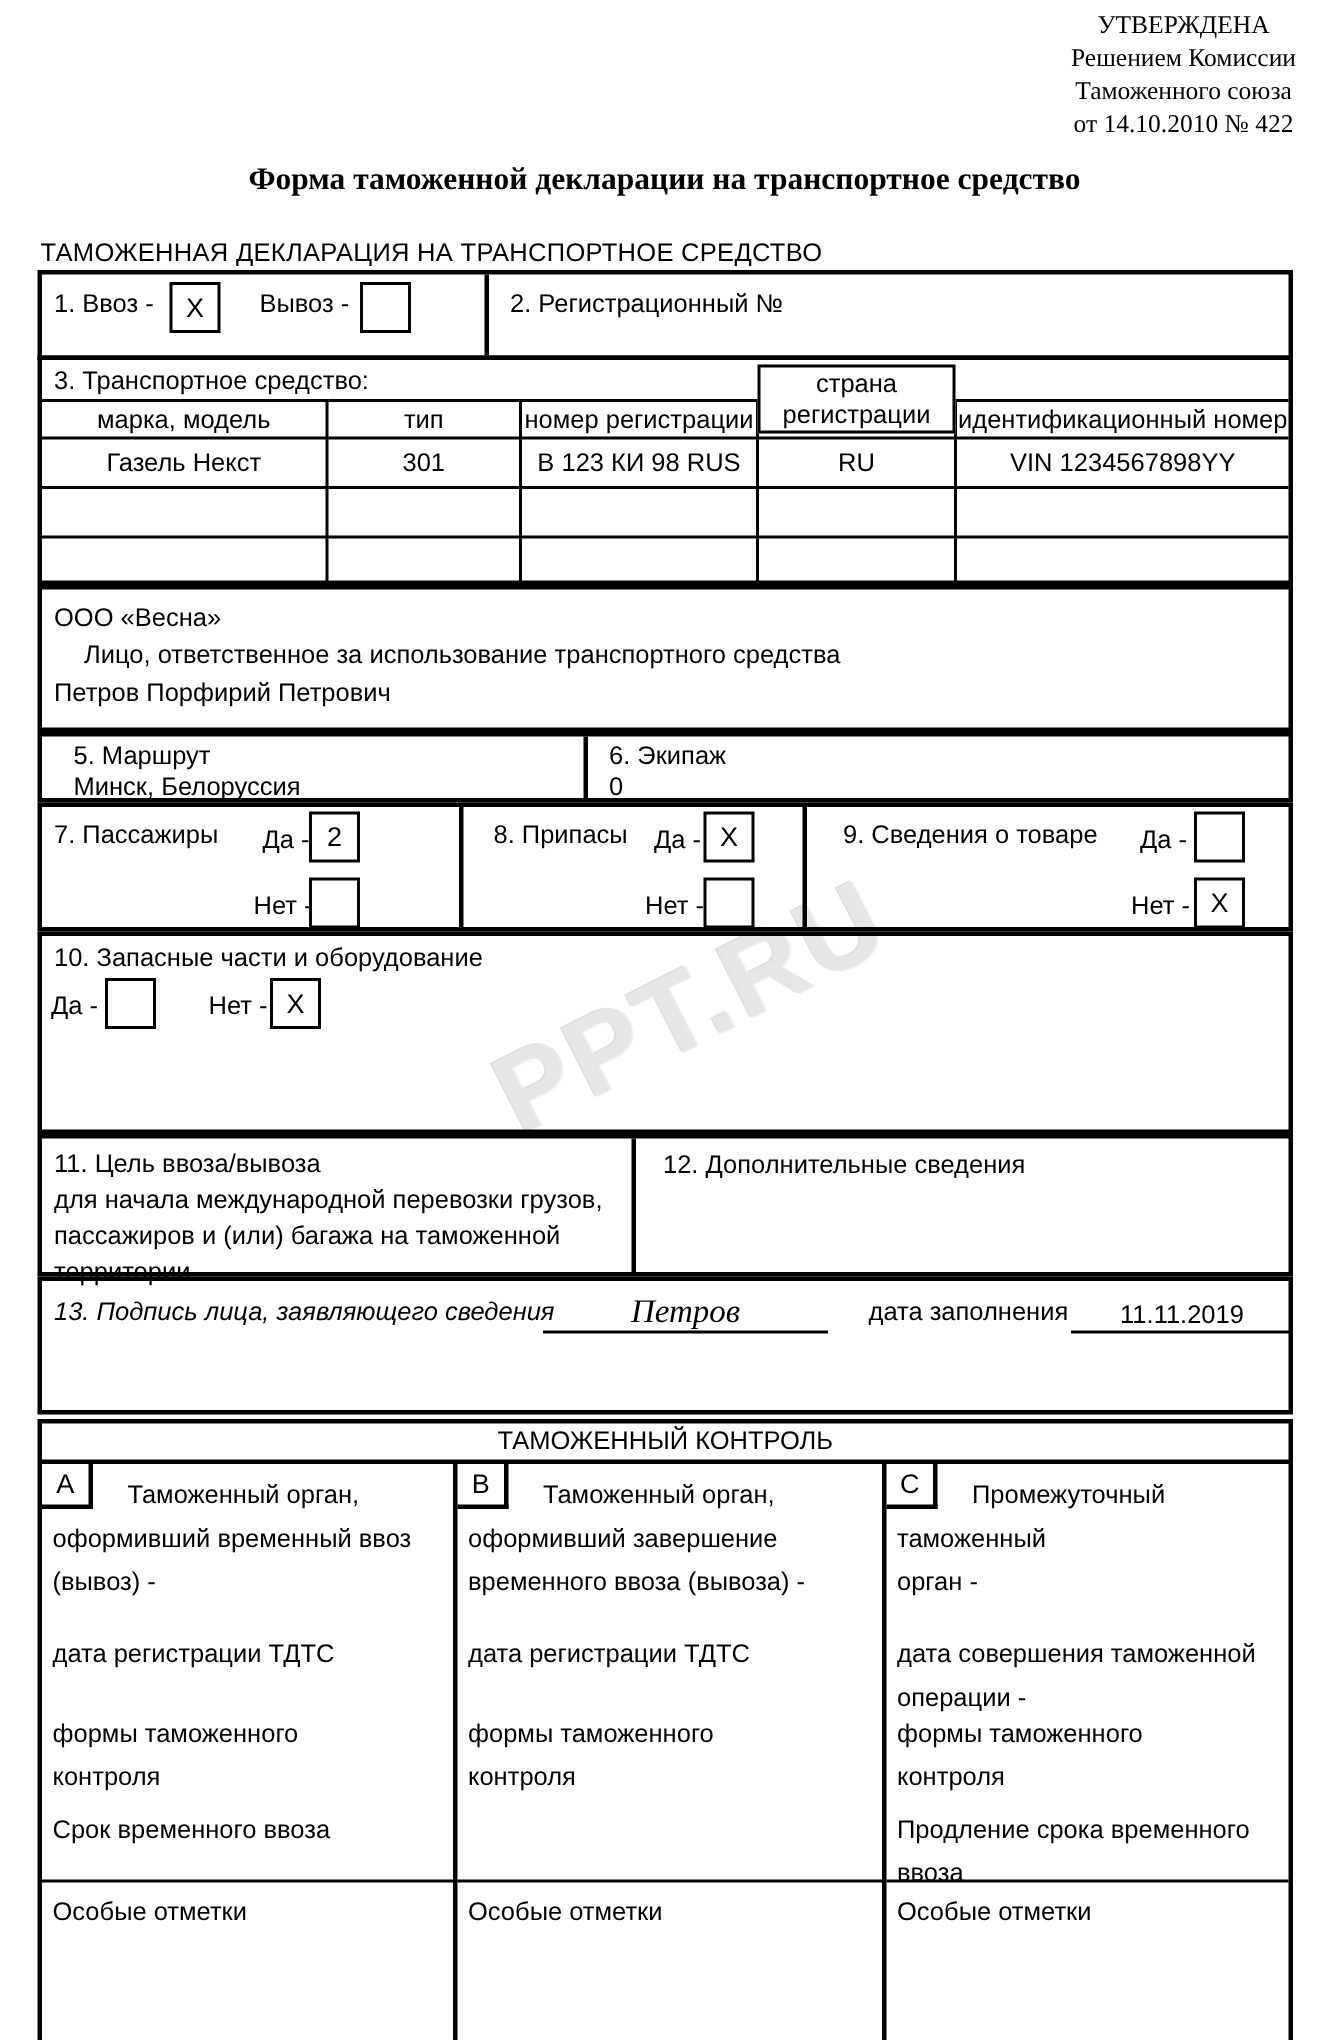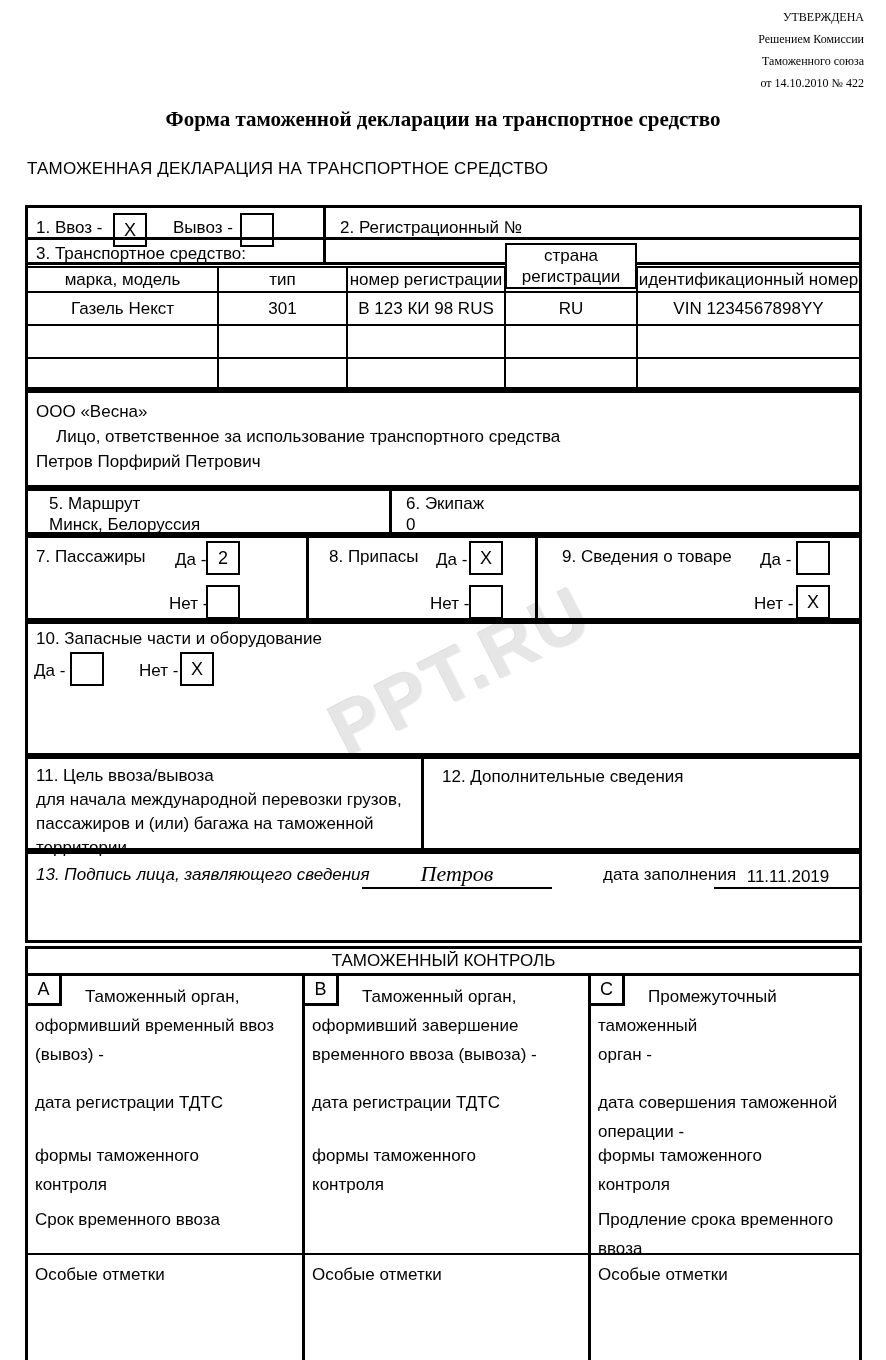--- a/index.html
+++ b/index.html
@@ -3,22 +3,22 @@
 <meta charset="utf-8">
 <style>
   html,body { margin:0; padding:0; background:#fff; }
   .page { position:relative; width:886px; height:1360px; background:#fff;
           font-family:"Liberation Sans", sans-serif; font-size:17px; color:#000;
           overflow:hidden; }
   .abs { position:absolute; }
   .serif { font-family:"Liberation Serif", serif; }
 
   
-  .approval { position:absolute; top:6px; right:22px; text-align:right;
-              font-family:"Liberation Serif", serif; font-size:12px; line-height:22px; }
+  .approval { position:absolute; top:6px; right:22px; text-align:center;
+              font-family:"Liberation Serif", serif; font-size:17px; line-height:22px; }
 
   .doc-title { position:absolute; top:107px; left:0; width:100%; text-align:center;
                font-family:"Liberation Serif", serif; font-weight:bold; font-size:21px; }
 
   .form-heading { position:absolute; top:159px; left:27px; font-size:17px; letter-spacing:0.2px; }
 
   
   .sec { position:absolute; left:25px; width:837px; border:3px solid #000; box-sizing:border-box; }
   .cellsplit { display:flex; height:100%; }
   .cell { position:relative; box-sizing:border-box; height:100%; }
@@ -78,21 +78,21 @@
       <div>УТВЕРЖДЕНА</div>
       <div>Решением Комиссии</div>
       <div>Таможенного союза</div>
       <div>от 14.10.2010 № 422</div>
     </div>
 
   <div class="doc-title">Форма таможенной декларации на транспортное средство</div>
 
   <div class="form-heading">ТАМОЖЕННАЯ ДЕКЛАРАЦИЯ НА ТРАНСПОРТНОЕ СРЕДСТВО</div>
 
-  <div class="sec" style="top:180px; height:60px;margin-top:25px;">
+  <div class="sec" style="top:180px; height:60px;">
     <div class="cellsplit">
       <div class="cell vline" style="width:298px;">
         <span class="abs" style="left:8px; top:10px;">1. Ввоз -</span>
         <div class="cb" style="left:85px; top:5px;">X</div>
         <span class="abs" style="left:145px; top:10px;">Вывоз -</span>
         <div class="cb" style="left:212px; top:5px;"></div>
       </div>
       <div class="cell" style="flex:1;">
         <span class="abs" style="left:14px; top:10px;">2. Регистрационный №</span>
       </div>
@@ -210,21 +210,21 @@
       </div>
       <div class="cell" style="flex:1;">
         <span class="abs" style="left:18px; top:8px;">12. Дополнительные сведения</span>
       </div>
     </div>
   </div>
 
   <div class="sec" style="top:851px; height:92px;">
     <span class="abs" style="left:8px; top:11px;font-style:italic;">13. Подпись лица, заявляющего сведения</span>
     <div class="sigline serif" style="left:334px; top:5px; width:190px; height:30px; font-style:italic; font-size:22px;">Петров</div>
-    <span class="abs" style="left:551px; top:11px;margin-left:24px;">дата заполнения</span>
+    <span class="abs" style="left:551px; top:11px;">дата заполнения</span>
     <div class="sigline" style="left:686px; top:7px; width:148px; height:28px;">11.11.2019</div>
   </div>
 
   <div class="band">
     <span>ТАМОЖЕННЫЙ КОНТРОЛЬ</span>
   </div>
 
   <div class="cols">
 
     <div class="ccol" style="width:277px; border-right:3px solid #000;">

